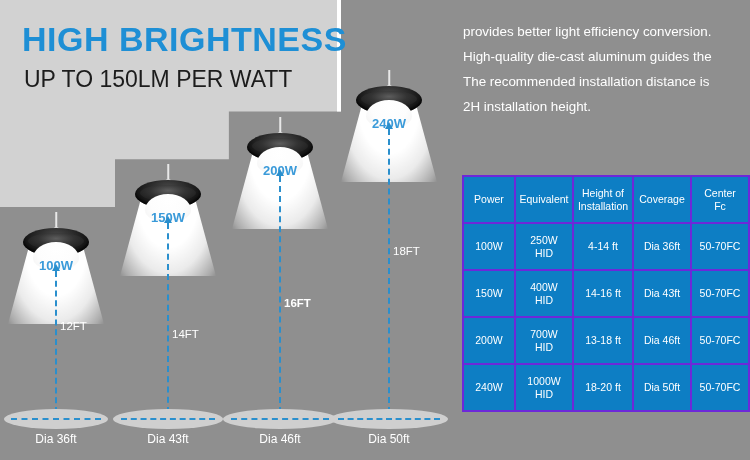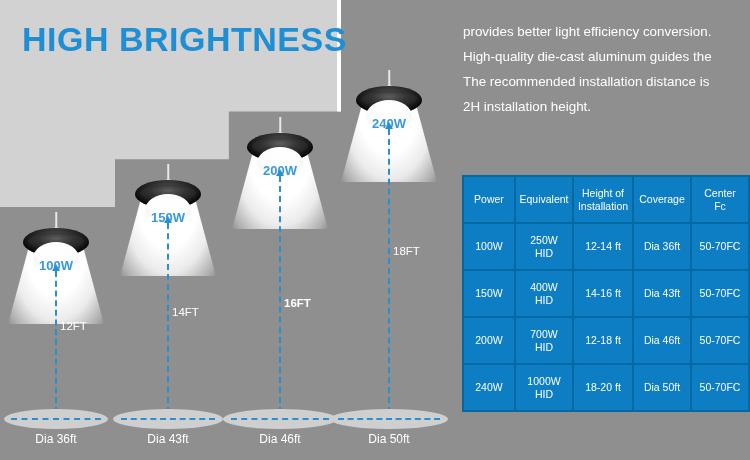--- a/index.html
+++ b/index.html
@@ -64,21 +64,21 @@
   #description div { white-space: nowrap; }
 
   
   #spec-table {
     position: absolute;
     left: 462px;
     top: 175px;
     width: 276px;
     border-collapse: separate;
     border-spacing: 2px;
-    background: #0369a1;
+    background: #6d28d9;
     table-layout: fixed;
   }
   #spec-table td {
     background: #0d7ec4;
     color: #ffffff;
     text-align: center;
     vertical-align: middle;
     font-size: 10.5px;
     line-height: 13px;
     height: 45px;
@@ -205,20 +205,21 @@
   }
 </style>
 </head>
 <body>
 
 <div id="page">
 
   <div id="step-panel"></div>
 
   <div id="title">HIGH BRIGHTNESS</div>
+  <div id="subtitle">UP TO 150LM PER WATT</div>
 
   <div id="description">
     <div>provides better light efficiency conversion.</div>
     <div>High-quality die-cast aluminum guides the</div>
     <div>The recommended installation distance is</div>
     <div>2H installation height.</div>
   </div>
 
   <table id="spec-table">
     <colgroup>
@@ -243,41 +244,41 @@
         </td>
       </tr>
     </thead>
     <tbody>
       <tr>
         <td>100W</td>
         <td>
           <span>250W</span><br>
           <span>HID</span>
         </td>
-        <td>12-14 ft</td>
+        <td>4-14 ft</td>
         <td>Dia 36ft</td>
         <td>50-70FC</td>
       </tr>
       <tr>
         <td>150W</td>
         <td>
           <span>400W</span><br>
           <span>HID</span>
         </td>
         <td>14-16 ft</td>
         <td>Dia 43ft</td>
         <td>50-70FC</td>
       </tr>
       <tr>
         <td>200W</td>
         <td>
           <span>700W</span><br>
           <span>HID</span>
         </td>
-        <td>12-18 ft</td>
+        <td>13-18 ft</td>
         <td>Dia 46ft</td>
         <td>50-70FC</td>
       </tr>
       <tr>
         <td>240W</td>
         <td>
           <span>1000W</span><br>
           <span>HID</span>
         </td>
         <td>18-20 ft</td>
@@ -304,21 +305,21 @@
 
   <div class="lamp-unit" style="left:112px; top:164px; width:112px; height:115px;">
     <div class="lamp-cable" style="top:0px; height:18px;"></div>
     <div class="lamp-cone" style="top:34px; width:96px; height:78px;"></div>
     <div class="lamp-body" style="top:16px; width:66px; height:28px;"></div>
     <div class="lamp-glass" style="top:30px; width:46px; height:28px;"></div>
     <div class="lamp-label" style="top:46px;">150W</div>
   </div>
   <div class="measure-arrow" style="left:168px; top:216px;"></div>
   <div class="measure-line" style="left:167px; top:223px; height:190px;"></div>
-  <div class="measure-label" style="left:172px; top:306px;">14FT</div>
+  <div class="measure-label" style="left:172px; top:328px;">14FT</div>
   <div class="floor-ellipse" style="left:168px; top:409px; width:110px; height:20px;">
     <div class="floor-ellipse-dash"></div>
   </div>
   <div class="floor-label" style="left:168px; top:432px;">Dia 43ft</div>
 
   <div class="lamp-unit" style="left:224px; top:117px; width:112px; height:115px;">
     <div class="lamp-cable" style="top:0px; height:18px;"></div>
     <div class="lamp-cone" style="top:34px; width:96px; height:78px;"></div>
     <div class="lamp-body" style="top:16px; width:66px; height:28px;"></div>
     <div class="lamp-glass" style="top:30px; width:46px; height:28px;"></div>

